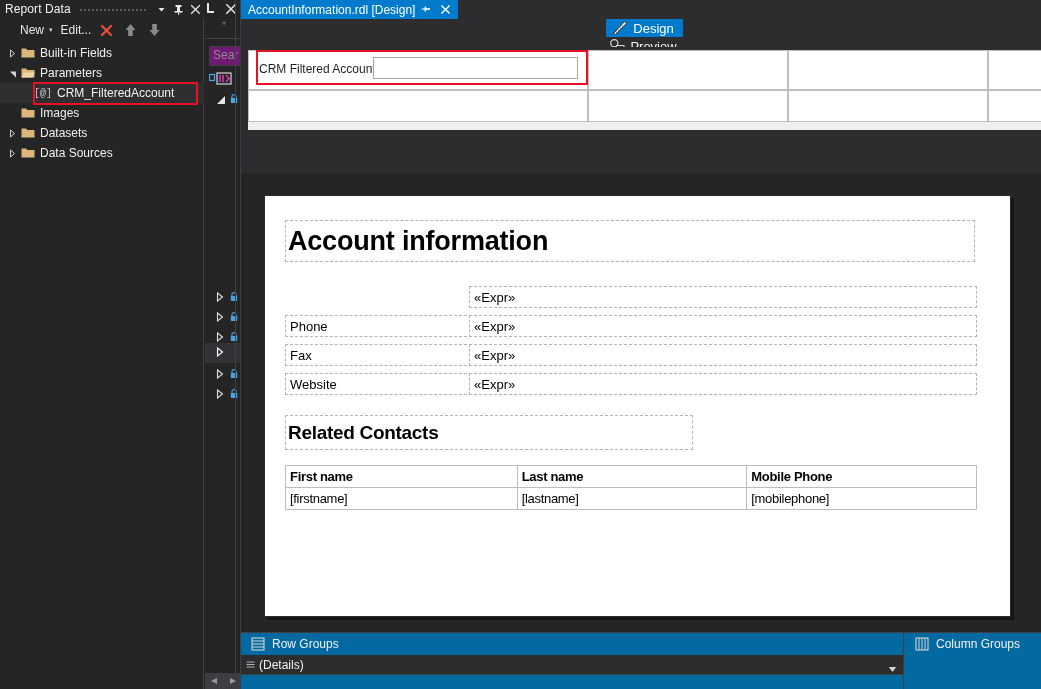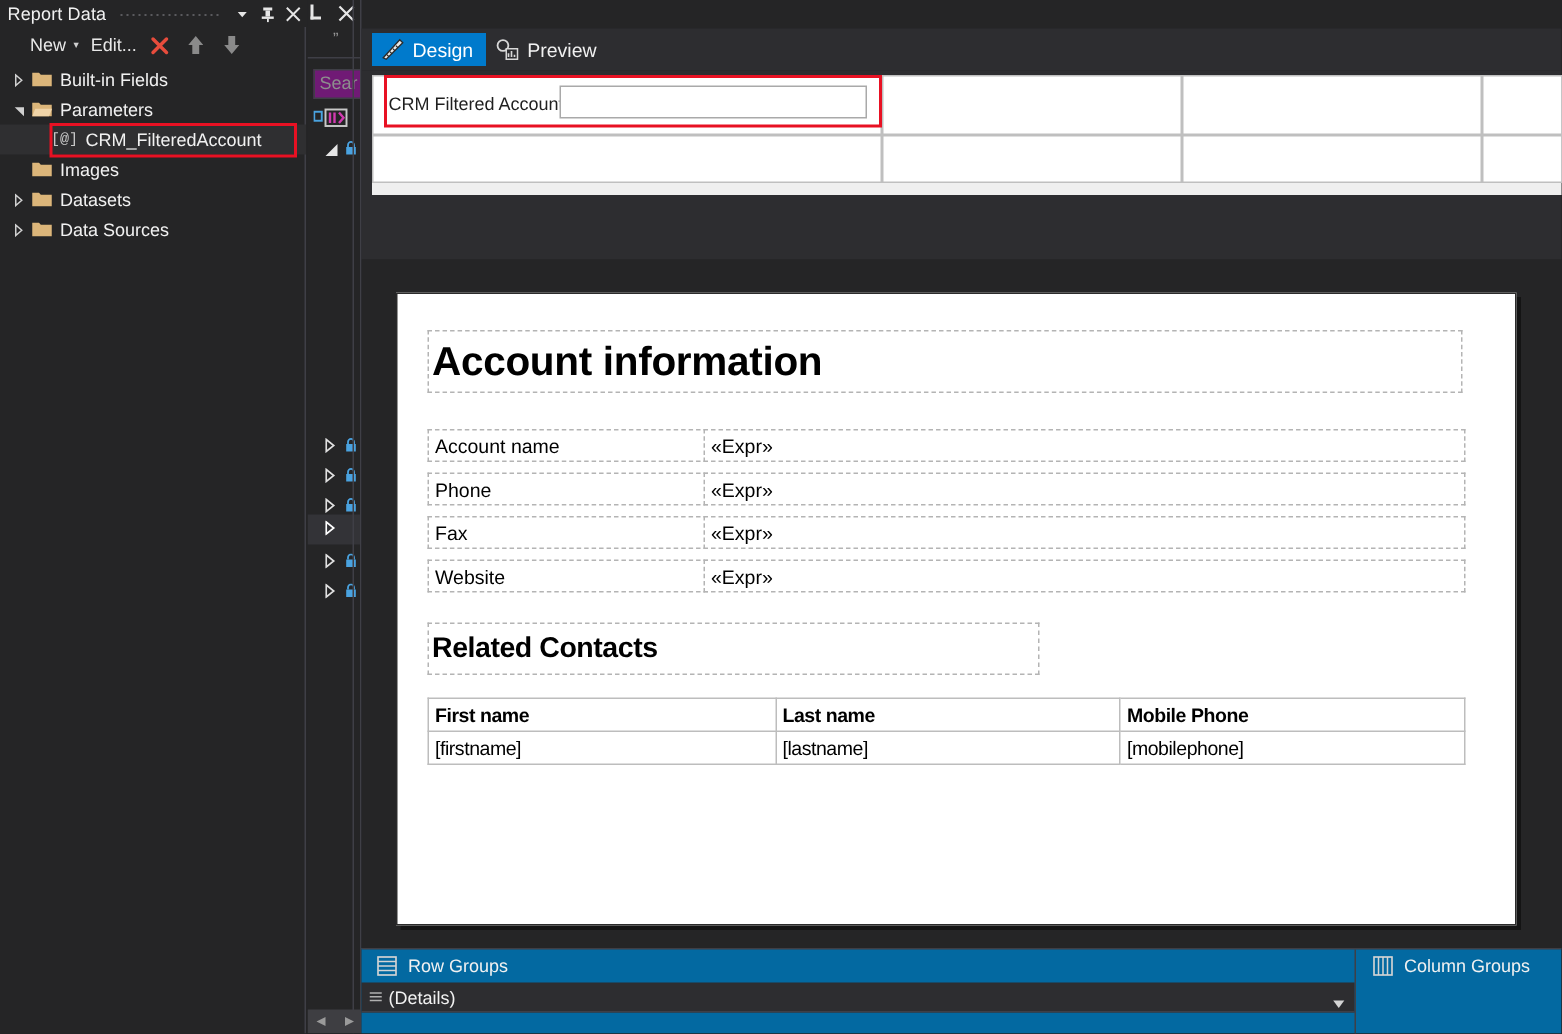--- a/index.html
+++ b/index.html
@@ -99,21 +99,21 @@
   
   #tabbar { position: absolute; left: 241px; top: 0; width: 800px; height: 19px; background: #2d2d30; }
   #doc-tab {
     position: absolute; left: 0; top: 0; height: 19px;
     background: #007acc; display: flex; align-items: center; padding: 0 5px 0 7px;
   }
   #doc-tab-title { font-size: 12px; color: #ffffff; white-space: nowrap; }
   .tab-btn { width: 16px; height: 17px; display: flex; align-items: center; justify-content: center; margin-left: 3px; color: #ffffff; }
 
   
-  #mode-bar { position: absolute; left: 241px; top: 19px; width: 800px; height: 28px; background: #2d2d30; display: flex; align-items: center; padding-left: 7px; }
+  #mode-bar { position: absolute; left: 241px; top: 19px; width: 800px; height: 28px; background: #2d2d30; display: flex; align-items: center; padding-left: 7px; flex-direction: column; }
   .mode-tab { height: 22px; display: flex; align-items: center; padding: 0 9px 0 4px; font-size: 13px; color: #f1f1f1; cursor: default; }
   .mode-tab.active { background: #007acc; color: #ffffff; }
   .mode-ico { width: 20px; height: 18px; display: flex; align-items: center; justify-content: center; margin-right: 3px; }
 
   
   #param-pane { position: absolute; left: 241px; top: 47px; width: 800px; height: 126px; background: #2d2d30; padding: 3px 0 0 7px; }
   #param-grid { position: relative; width: 800px; height: 80px; background: #efefef; }
   .pcell { position: absolute; background: #ffffff; border: 1px solid #bfbfbf; }
   #pcell-label { position: absolute; left: 10px; top: 11px; font-size: 12px; color: #1f1f1f; font-family: "Liberation Sans", sans-serif; }
   #pcell-input { position: absolute; left: 124px; top: 6px; width: 205px; height: 22px; background: #fff; border: 1px solid #a9a9a9; }
@@ -383,20 +383,38 @@
     <div id="tbx-scroll">
       <svg width="11" height="8" viewBox="0 0 11 8">
           <path d="M8 1 L2 4 L8 7 Z" fill="#9a9a9a"></path>
         </svg>
       <svg width="11" height="8" viewBox="0 0 11 8">
           <path d="M3 1 L9 4 L3 7 Z" fill="#9a9a9a"></path>
         </svg>
     </div>
   </div>
 
+  <div id="tabbar">
+    <div id="doc-tab">
+      <span id="doc-tab-title">AccountInformation.rdl [Design]</span>
+      <span class="tab-btn">
+        <svg width="11" height="11" viewBox="0 0 11 11">
+          <rect x="2.5" y="4.2" width="6.5" height="1.6" fill="#ffffff"></rect>
+          <rect x="3.6" y="2.6" width="1.6" height="1.6" fill="#ffffff"></rect>
+          <rect x="3.6" y="5.8" width="1.6" height="1.6" fill="#ffffff"></rect>
+          <rect x="0.6" y="4.6" width="2" height="1" fill="#ffffff"></rect>
+        </svg>
+      </span>
+      <span class="tab-btn">
+        <svg width="11" height="11" viewBox="0 0 11 11">
+            <path d="M1.4 1.4 L9.6 9.6 M9.6 1.4 L1.4 9.6" stroke="#ffffff" stroke-width="1.4"></path>
+          </svg>
+      </span>
+    </div>
+  </div>
 
   <div id="mode-bar">
     <div class="mode-tab active">
       <span class="mode-ico">
         <svg width="16" height="16" viewBox="0 0 16 16">
           <path d="M1.5 13.5 L12.5 1.5 L14.5 3.5 L3.5 14.5 Z" fill="#e9e9e9" stroke="#2b2b2b" stroke-width="0.9"></path>
           <path d="M4 11.5 L5.4 12.9 M6 9.5 L7.4 10.9 M8 7.5 L9.4 8.9 M10 5.5 L11.4 6.9" stroke="#2b2b2b" stroke-width="0.8"></path>
         </svg>
       </span>
       <span>Design</span>
@@ -430,21 +448,20 @@
       <div id="param-highlight"></div>
     </div>
   </div>
 
   <div id="design-surface">
     <div id="report-page">
 
       <div class="rpt-box" style="left:20px;top:24px;width:690px;height:42px"></div>
       <div class="rpt-title">Account information</div>
 
-      <div class="rpt-box rpt-label-cell" style="left:20px;top:90px;width:187px">Account name</div>
       <div class="rpt-box rpt-label-cell" style="left:204px;top:90px;width:508px">«Expr»</div>
 
       <div class="rpt-box rpt-label-cell" style="left:20px;top:119px;width:187px">Phone</div>
       <div class="rpt-box rpt-label-cell" style="left:204px;top:119px;width:508px">«Expr»</div>
 
       <div class="rpt-box rpt-label-cell" style="left:20px;top:148px;width:187px">Fax</div>
       <div class="rpt-box rpt-label-cell" style="left:204px;top:148px;width:508px">«Expr»</div>
 
       <div class="rpt-box rpt-label-cell" style="left:20px;top:177px;width:187px">Website</div>
       <div class="rpt-box rpt-label-cell" style="left:204px;top:177px;width:508px">«Expr»</div>

